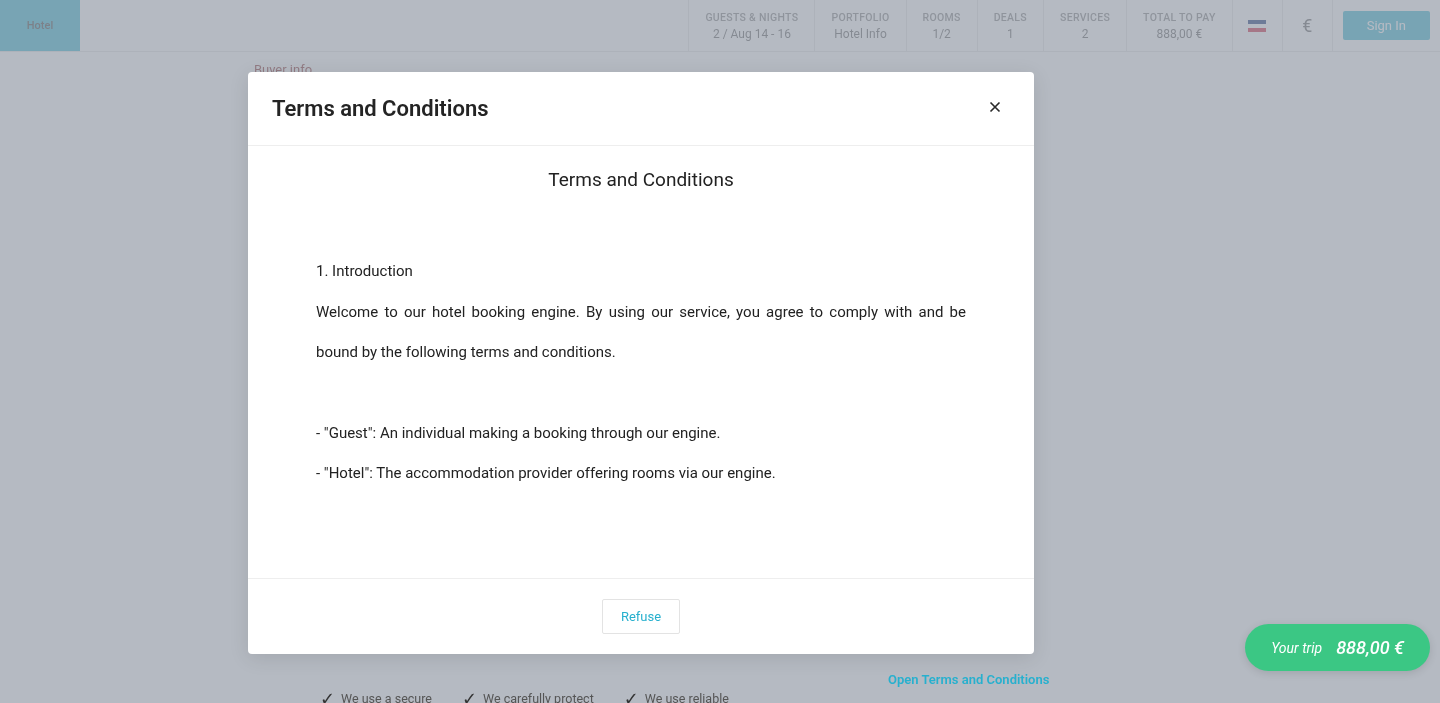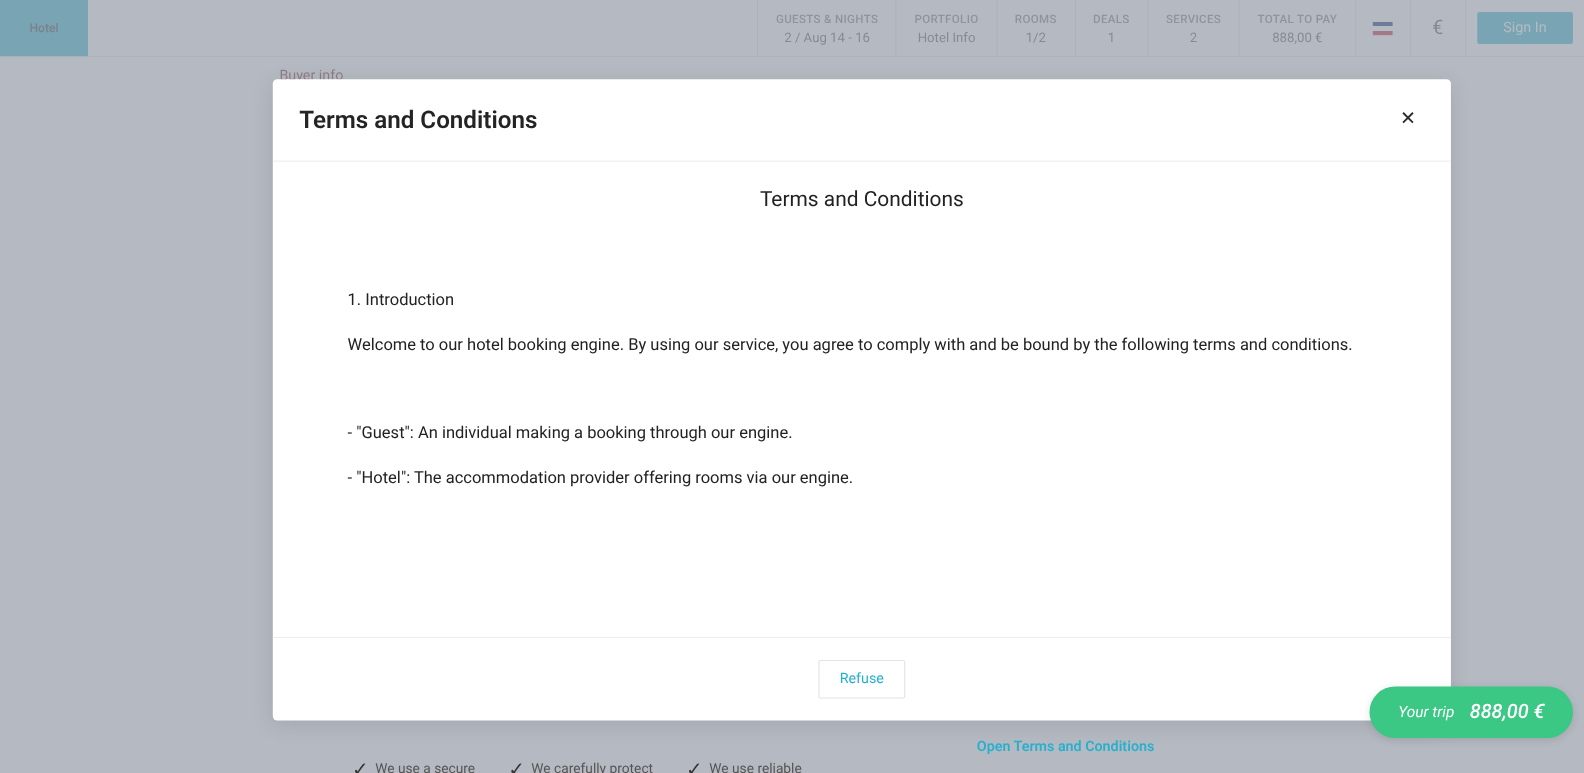--- a/index.html
+++ b/index.html
@@ -23,21 +23,21 @@
     .buyer-info-label { color: #7f1d1d; font-size: 13px; }
     .open-terms { color: #27b0ce; font-size: 13px; font-weight: 600; position: absolute; left: 888px; top: 672px; }
     .benefits-row { position: absolute; left: 320px; top: 688px; display: flex; gap: 30px; color: #555; font-size: 12.5px; }
     .benefits-row .bi { display: flex; align-items: center; gap: 6px; }
     .check-icon { font-size: 18px; color: #333; }
     
     
     .overlay { position: absolute; inset: 0; background: rgba(153, 160, 170, 0.72); }
     
     
-    .modal { position: absolute; left: 248px; top: 72px; width: 1071px; background: #fff; border-radius: 4px; display: flex; flex-direction: column; box-shadow: 0 4px 20px rgba(0,0,0,0.1); }
+    .modal { position: absolute; left: 248px; top: 72px; width: 786px; background: #fff; border-radius: 4px; display: flex; flex-direction: column; box-shadow: 0 4px 20px rgba(0,0,0,0.1); }
     .modal-header { display: flex; align-items: center; justify-content: space-between; padding: 22px 26px 22px 24px; border-bottom: 1px solid #eee; }
     .modal-header h2 { font-size: 22px; font-weight: 600; color: #242424; }
     .close-btn { background: none; border: none; cursor: pointer; padding: 4px; color: #2a2a2a; }
     .close-btn svg { width: 18px; height: 18px; }
     
     .modal-body { padding: 0 26px; height: 432px; overflow: hidden; }
     .tc-title { text-align: center; font-size: 19px; color: #222; margin-top: 22px; margin-bottom: 60px; font-weight: 400; }
     .tc-content { padding: 0 42px; color: #222; font-size: 15px; line-height: 2.7; }
     .tc-content p { margin-bottom: 0; }
     .tc-content .intro-para { text-align: justify; }

